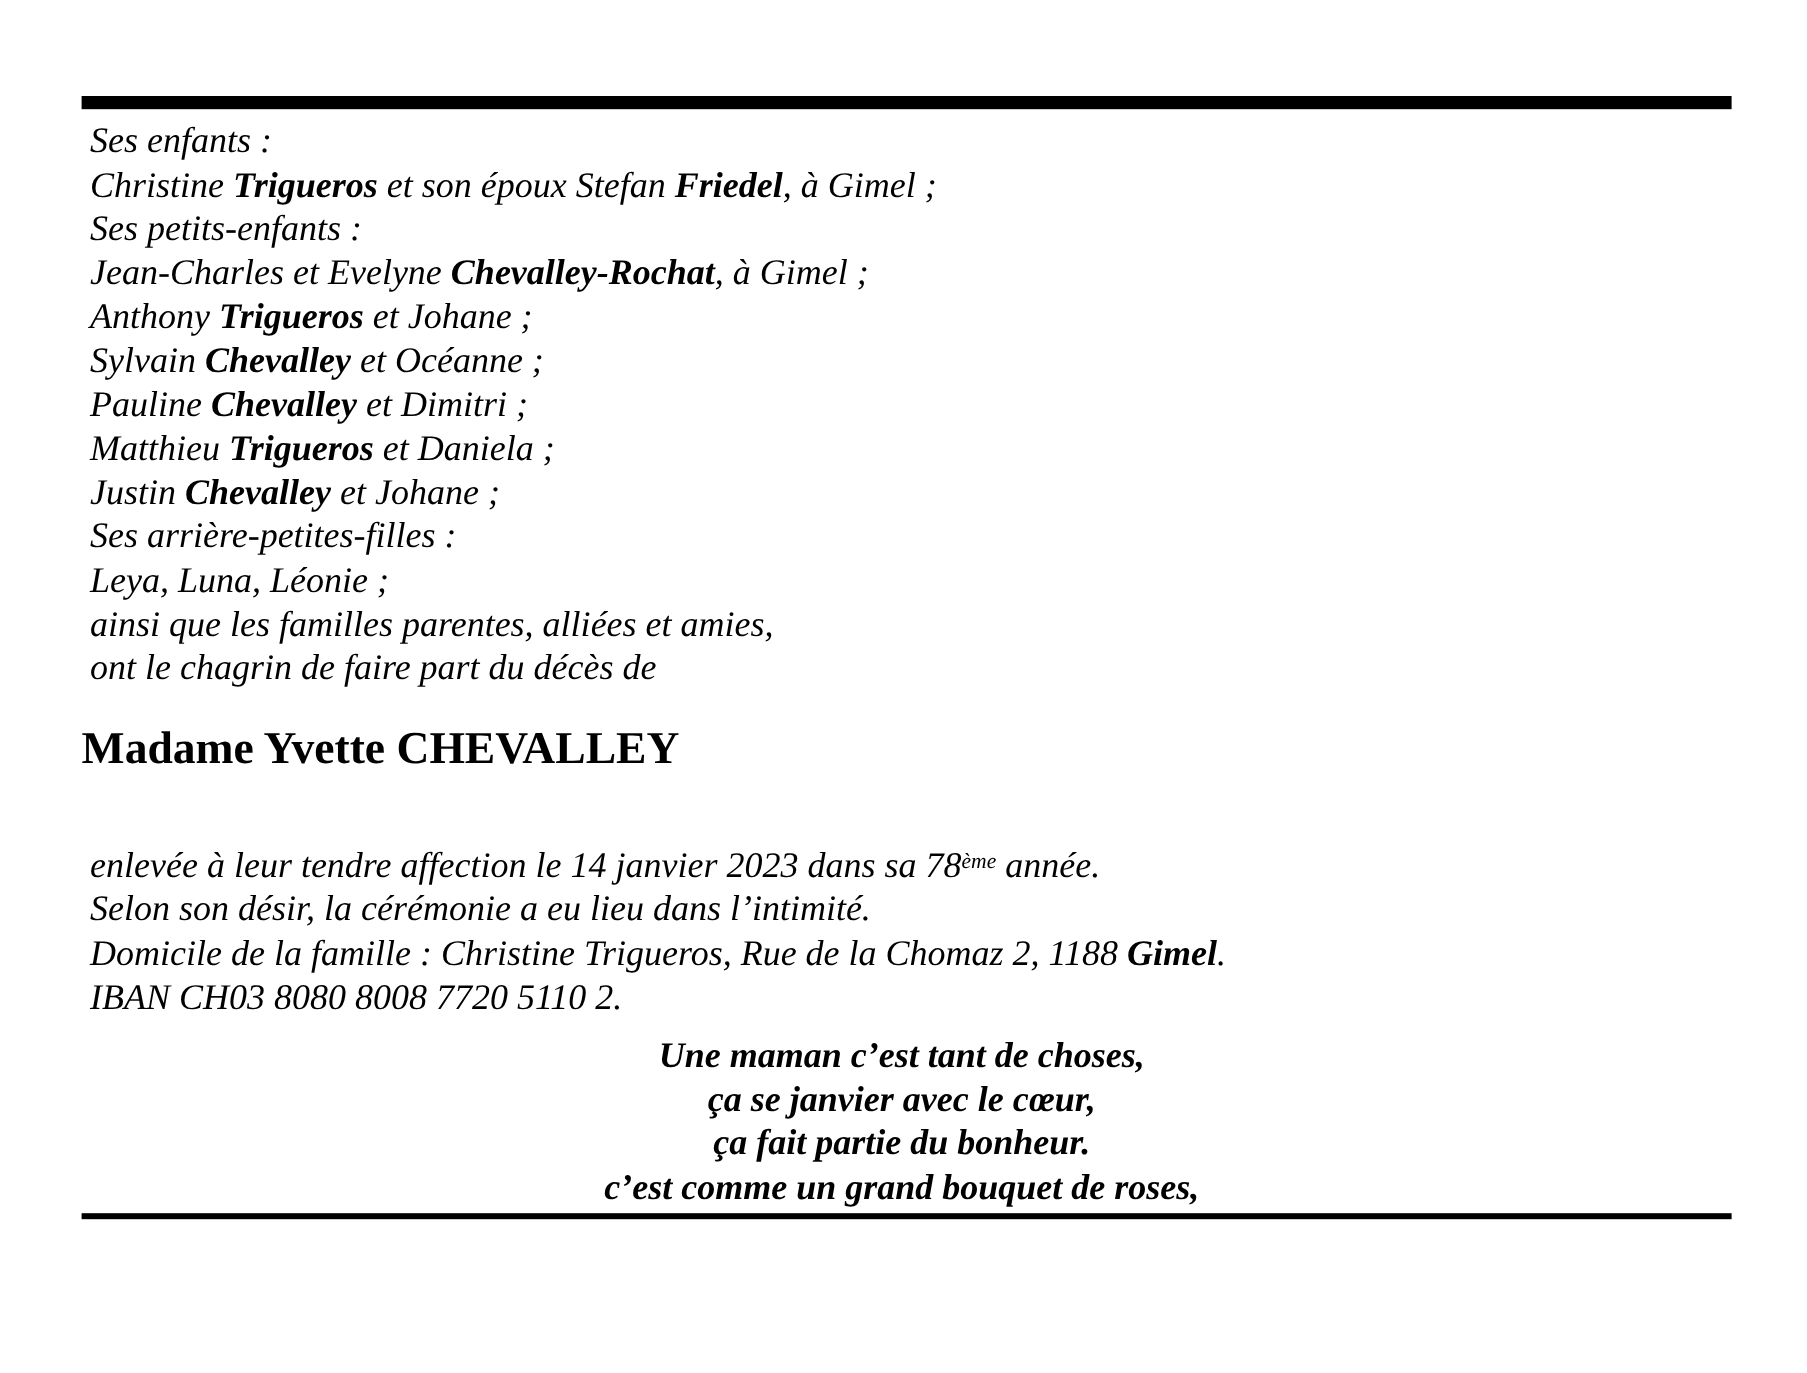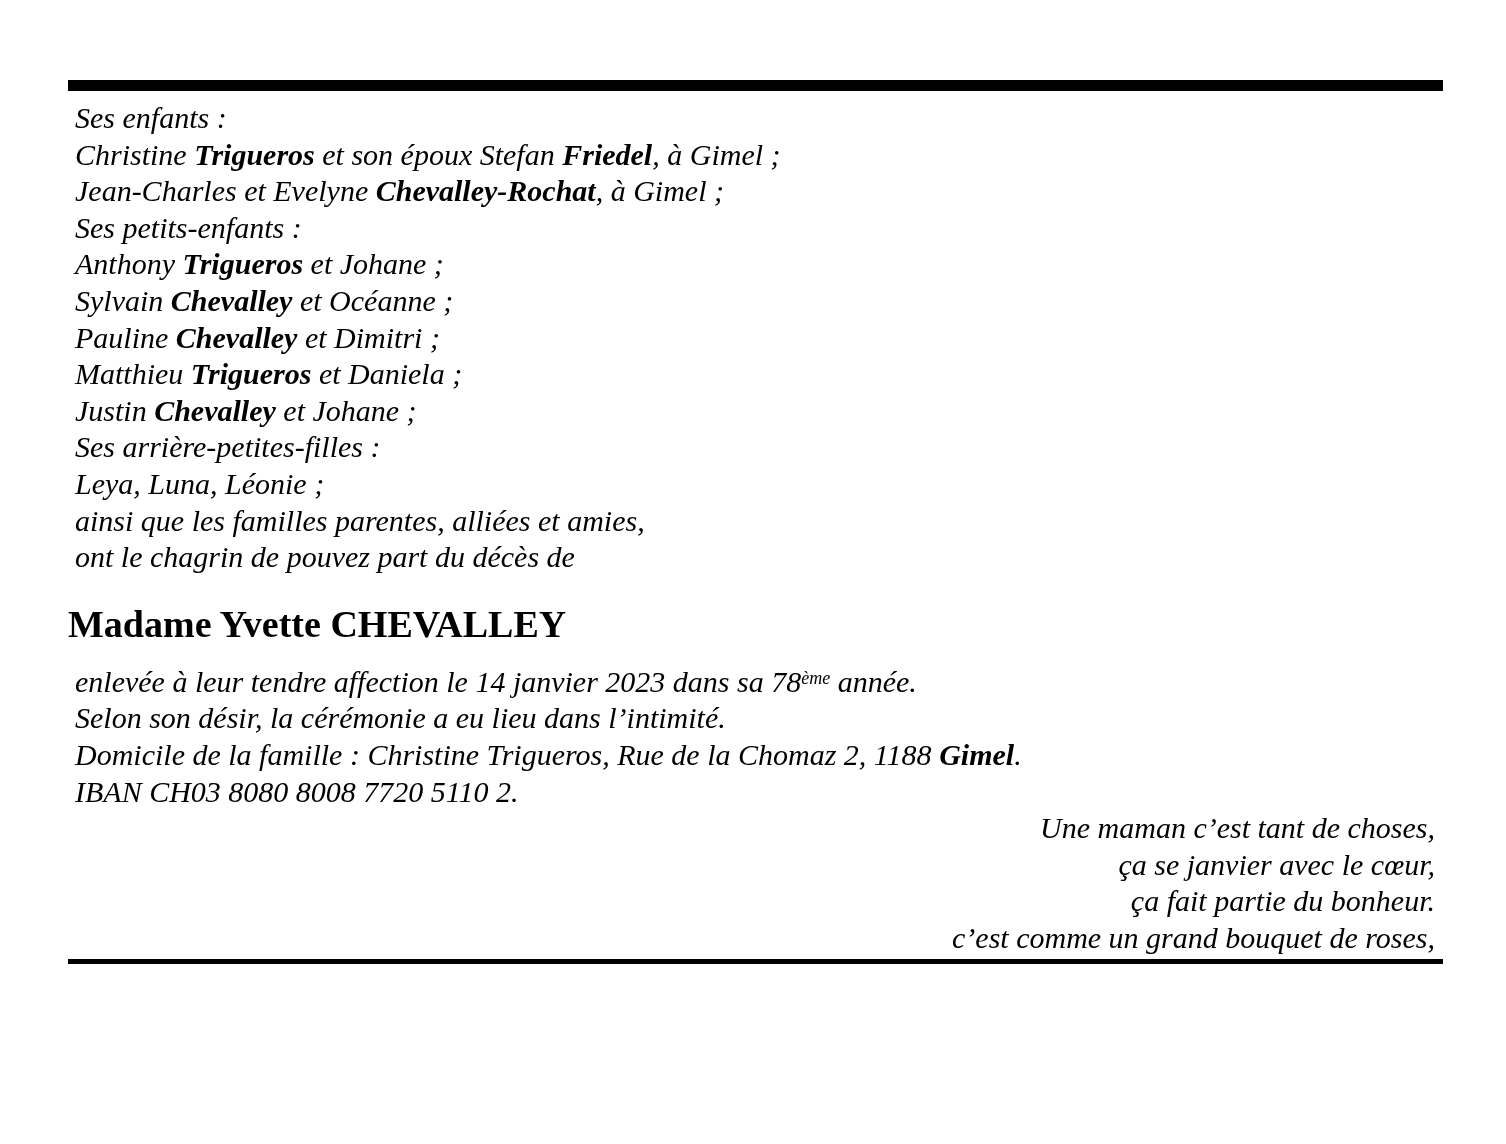--- a/index.html
+++ b/index.html
@@ -37,28 +37,29 @@
     font-size: 30px;
     line-height: 36.6px;
     white-space: nowrap;
     font-style: italic;
   }
   .block.family {
     padding-top: 9px;
     padding-left: 7px;
   }
   .block.details {
-    margin-top: 20px;
+    margin-top: 60px;
     padding-left: 7px;
   }
   .block.poem {
-    margin-top: 0;
-    text-align: right;
+    margin-top: 12px;
+    text-align: center;
     font-style: italic;
     padding-right: 8px;
+    font-weight: bold;
   }
   .title {
     margin: 28px 0 0 0;
     font-size: 38px;
     line-height: 40px;
     font-weight: bold;
     text-align: left;
     white-space: nowrap;
   }
   .line b, .line .bold {
@@ -74,31 +75,31 @@
 </style>
 </head>
 <body>
 
 <div class="page">
   <div class="content">
     <div class="rule-top"></div>
     <div class="block family">
         <div class="line"><span>Ses enfants :</span></div>
         <div class="line"><span>Christine </span><span class="bold">Trigueros</span><span> et son époux Stefan </span><span class="bold">Friedel</span><span>, à Gimel ;</span></div>
+        <div class="line"><span>Ses petits-enfants :</span></div>
         <div class="line"><span>Jean-Charles et Evelyne </span><span class="bold">Chevalley-Rochat</span><span>, à Gimel ;</span></div>
-        <div class="line"><span>Ses petits-enfants :</span></div>
         <div class="line"><span>Anthony </span><span class="bold">Trigueros</span><span> et Johane ;</span></div>
         <div class="line"><span>Sylvain </span><span class="bold">Chevalley</span><span> et Océanne ;</span></div>
         <div class="line"><span>Pauline </span><span class="bold">Chevalley</span><span> et Dimitri ;</span></div>
         <div class="line"><span>Matthieu </span><span class="bold">Trigueros</span><span> et Daniela ;</span></div>
         <div class="line"><span>Justin </span><span class="bold">Chevalley</span><span> et Johane ;</span></div>
         <div class="line"><span>Ses arrière-petites-filles :</span></div>
         <div class="line"><span>Leya, Luna, Léonie ;</span></div>
         <div class="line"><span>ainsi que les familles parentes, alliées et amies,</span></div>
-        <div class="line"><span>ont le chagrin de pouvez part du décès de</span></div>
+        <div class="line"><span>ont le chagrin de faire part du décès de</span></div>
       </div>
     <h1 class="title">Madame Yvette CHEVALLEY</h1>
     <div class="block details">
         <div class="line"><span>enlevée à leur tendre affection le 14 janvier 2023 dans sa 78</span><sup>ème</sup><span> année.</span></div>
         <div class="line"><span>Selon son désir, la cérémonie a eu lieu dans l’intimité.</span></div>
         <div class="line"><span>Domicile de la famille : Christine Trigueros, Rue de la Chomaz 2, 1188 </span><span class="bold">Gimel</span><span>.</span></div>
         <div class="line"><span>IBAN CH03 8080 8008 7720 5110 2.</span></div>
       </div>
     <div class="block poem">
         <div class="line"><span>Une maman c’est tant de choses,</span></div>

